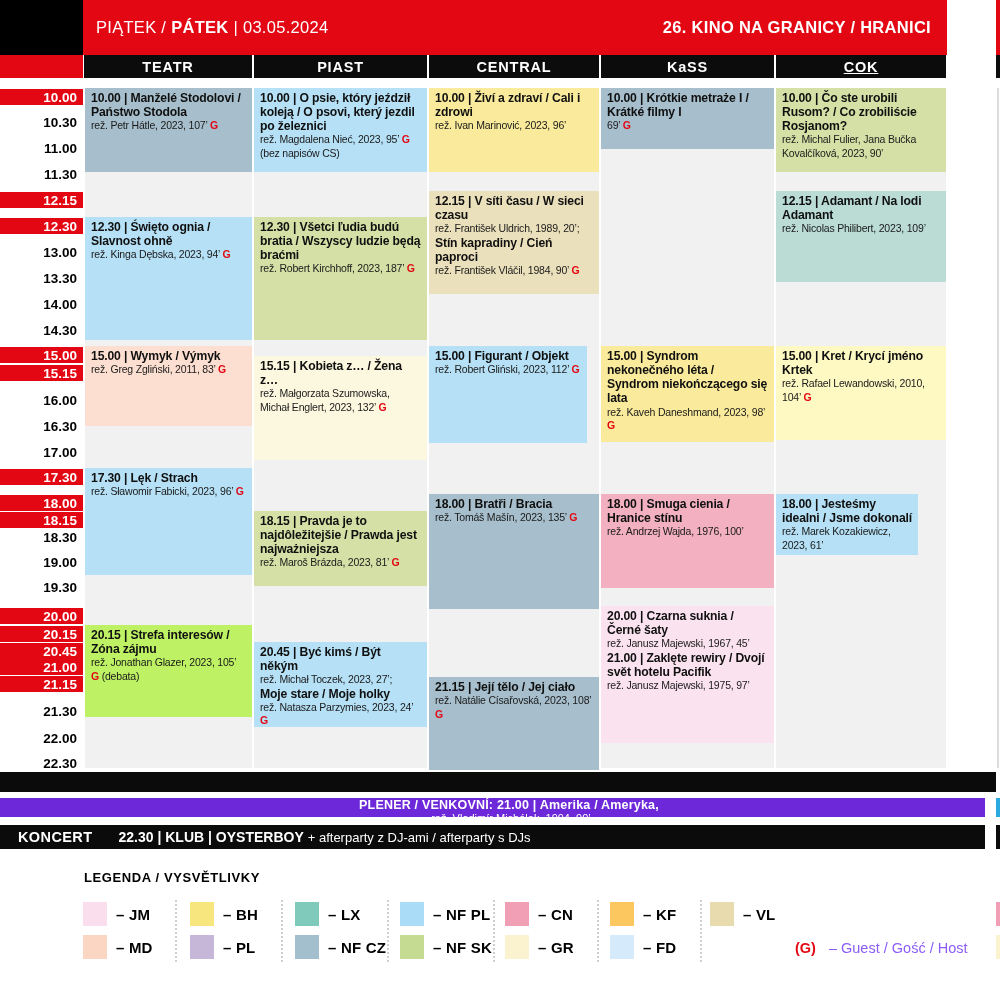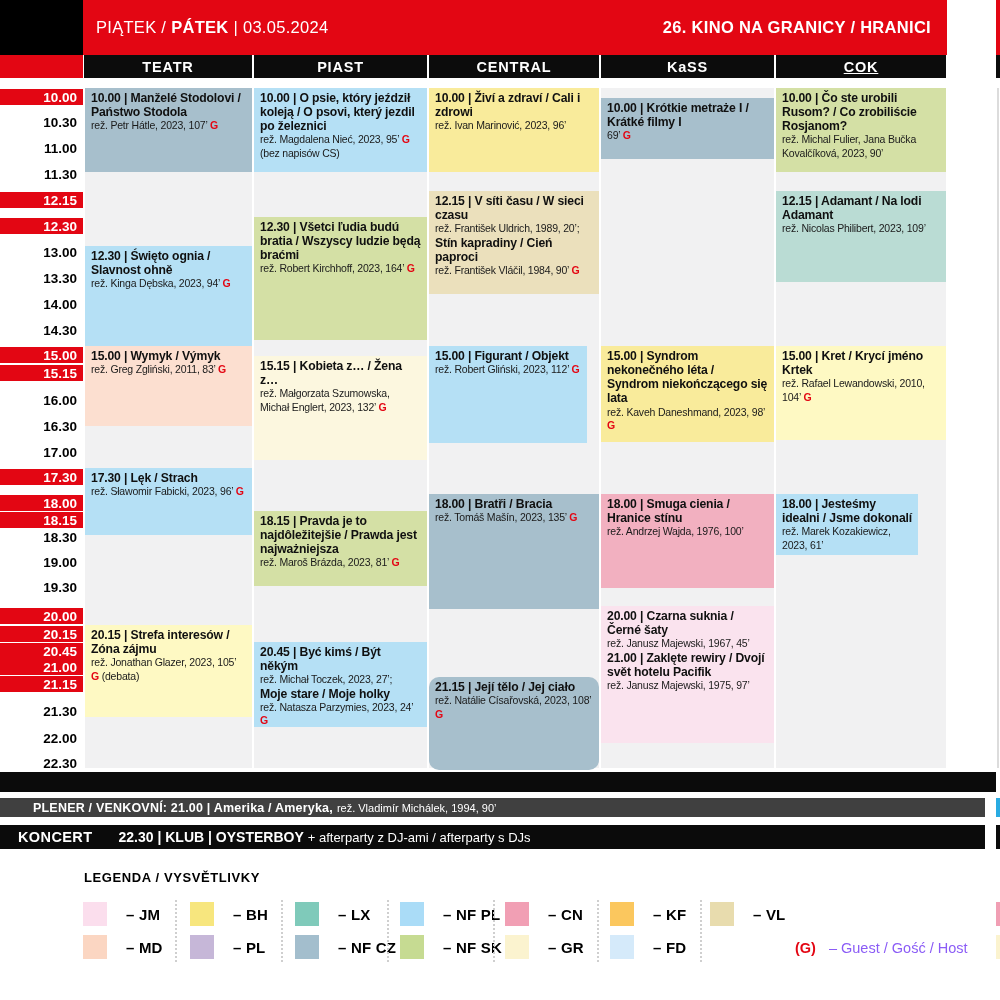--- a/index.html
+++ b/index.html
@@ -24,34 +24,34 @@
         display:flex;align-items:center;justify-content:flex-end;
         padding-right:6px;box-sizing:border-box;color:#000;}
   .trow.red{background:#e30613;color:#fff;}
   
   .evt{box-sizing:border-box;padding:3px 6px 0 6px;overflow:hidden;}
   .ln.t{font-weight:bold;font-size:12.2px;line-height:1.16;color:#101010;letter-spacing:-.15px;}
   .ln.c{font-size:10.5px;line-height:1.28;color:#1a1a1a;letter-spacing:-.2px;}
   .g{font-weight:bold;color:#e30613;}
   
   .botbar{left:0;top:772px;width:996px;height:20px;background:#0b0b0b;}
-  .plener{left:0;top:798px;width:985px;height:19px;background:#404040;color:#fff;
-          display:flex;align-items:center;padding-left:33px;box-sizing:border-box;}
+  .plener{left:0;top:798px;width:985px;height:19px;background:#6d28d9;color:#fff;
+          display:flex;align-items:center;padding-left:33px;box-sizing:border-box;flex-direction:column;}
   .plener .b1{font-weight:bold;font-size:12.5px;letter-spacing:.2px;}
   .plener .b2{font-size:11px;margin-left:4px;}
   .koncert{left:0;top:825px;width:985px;height:24px;background:#0b0b0b;color:#fff;
            display:flex;align-items:center;padding-left:18px;box-sizing:border-box;}
   .koncert .k1{font-weight:bold;font-size:14.5px;letter-spacing:.4px;}
   .koncert .k2{font-weight:bold;font-size:14px;margin-left:26px;}
   .koncert .k3{font-size:13px;margin-left:4px;}
   
   .legtitle{left:84px;top:870px;font-weight:bold;font-size:13px;letter-spacing:.6px;}
   .litem{display:flex;align-items:center;height:24px;}
   .sw{display:inline-block;width:24px;height:24px;}
-  .lcode{font-weight:bold;font-size:15px;margin-left:19px;letter-spacing:.2px;}
+  .lcode{font-weight:bold;font-size:15px;margin-left:9px;letter-spacing:.2px;}
   .lsep{top:900px;height:62px;width:0;border-left:2px dotted #cfcfcf;}
   .guest{left:795px;top:940px;display:flex;align-items:center;}
   .guest .gm{color:#e30613;font-weight:bold;font-size:14.5px;}
   .guest .gt{font-size:14.5px;margin-left:13px;color:#8b5cf6;}
   
   .sl{left:996px;width:4px;}
 </style>
 </head>
 <body>
 
@@ -171,46 +171,46 @@
       <span>22.00</span>
     </div>
   <div class="abs trow" style="top:755px">
       <span>22.30</span>
     </div>
 
   <div class="abs evt" style="left: 85px; width: 167px; top: 88px; height: 84px; background: rgb(167, 191, 204);">
     <div class="ln t"><span>10.00 | Manželé Stodolovi / Państwo Stodola</span></div>
     <div class="ln c"><span>rež. Petr Hátle, 2023, 107’ </span><span class="g">G</span></div>
   </div>
-  <div class="abs evt" style="left: 85px; width: 167px; top: 217px; height: 123px; background: rgb(181, 224, 245); margin-top: 29px;">
+  <div class="abs evt" style="left: 85px; width: 167px; top: 217px; height: 123px; background: rgb(181, 224, 245);">
     <div class="ln t"><span>12.30 | Święto ognia / Slavnost ohně</span></div>
     <div class="ln c"><span>rež. Kinga Dębska, 2023, 94’ </span><span class="g">G</span></div>
   </div>
   <div class="abs evt" style="left: 85px; width: 167px; top: 346px; height: 80px; background: rgb(252, 223, 208);">
     <div class="ln t"><span>15.00 | Wymyk / Výmyk</span></div>
     <div class="ln c"><span>rež. Greg Zgliński, 2011, 83’ </span><span class="g">G</span></div>
   </div>
-  <div class="abs evt" style="left: 85px; width: 167px; top: 468px; height: 67px; background: rgb(181, 224, 245);">
+  <div class="abs evt" style="left: 85px; width: 167px; top: 468px; height: 107px; background: rgb(181, 224, 245);">
     <div class="ln t"><span>17.30 | Lęk / Strach</span></div>
     <div class="ln c"><span>rež. Sławomir Fabicki, 2023, 96’ </span><span class="g">G</span></div>
   </div>
-  <div class="abs evt" style="left: 85px; width: 167px; top: 625px; height: 92px; background: #fef9c3;">
+  <div class="abs evt" style="left: 85px; width: 167px; top: 625px; height: 92px; background: #bef264;">
     <div class="ln t"><span>20.15 | Strefa interesów / Zóna zájmu</span></div>
     <div class="ln c"><span>rež. Jonathan Glazer, 2023, 105’</span></div>
     <div class="ln c"><span></span><span class="g">G</span><span> (debata)</span></div>
   </div>
 
   <div class="abs evt" style="left: 254px; width: 173px; top: 88px; height: 84px; background: rgb(181, 224, 245);">
     <div class="ln t"><span>10.00 | O psie, który jeździł koleją / O psovi, který jezdil po železnici</span></div>
     <div class="ln c"><span>rež. Magdalena Nieć, 2023, 95’ </span><span class="g">G</span></div>
     <div class="ln c"><span>(bez napisów CS)</span></div>
   </div>
   <div class="abs evt" style="left: 254px; width: 173px; top: 217px; height: 123px; background: rgb(212, 224, 165);">
     <div class="ln t"><span>12.30 | Všetci ľudia budú bratia / Wszyscy ludzie będą braćmi</span></div>
-    <div class="ln c"><span>rež. Robert Kirchhoff, 2023, 164’ </span><span class="g">G</span></div>
+    <div class="ln c"><span>rež. Robert Kirchhoff, 2023, 187’ </span><span class="g">G</span></div>
   </div>
   <div class="abs evt" style="left: 254px; width: 173px; top: 356px; height: 104px; background: rgb(252, 247, 223);">
     <div class="ln t"><span>15.15 | Kobieta z… / Žena z…</span></div>
     <div class="ln c"><span>rež. Małgorzata Szumowska, Michał Englert, 2023, 132’ </span><span class="g">G</span></div>
   </div>
   <div class="abs evt" style="left: 254px; width: 173px; top: 511px; height: 75px; background: rgb(212, 224, 165);">
     <div class="ln t"><span>18.15 | Pravda je to najdôležitejšie / Prawda jest najważniejsza</span></div>
     <div class="ln c"><span>rež. Maroš Brázda, 2023, 81’ </span><span class="g">G</span></div>
   </div>
   <div class="abs evt" style="left: 254px; width: 173px; top: 642px; height: 85px; background: rgb(181, 224, 245);">
@@ -231,26 +231,26 @@
     <div class="ln c"><span>rež. František Vláčil, 1984, 90’ </span><span class="g">G</span></div>
   </div>
   <div class="abs evt" style="left: 429px; width: 158px; top: 346px; height: 97px; background: rgb(181, 224, 245);">
     <div class="ln t"><span>15.00 | Figurant / Objekt</span></div>
     <div class="ln c"><span>rež. Robert Gliński, 2023, 112’ </span><span class="g">G</span></div>
   </div>
   <div class="abs evt" style="left: 429px; width: 170px; top: 494px; height: 115px; background: rgb(167, 191, 204);">
     <div class="ln t"><span>18.00 | Bratři / Bracia</span></div>
     <div class="ln c"><span>rež. Tomáš Mašín, 2023, 135’ </span><span class="g">G</span></div>
   </div>
-  <div class="abs evt" style="left: 429px; width: 170px; top: 677px; height: 93px; background: rgb(167, 191, 204); border-radius: 10px;">
+  <div class="abs evt" style="left: 429px; width: 170px; top: 677px; height: 93px; background: rgb(167, 191, 204);">
     <div class="ln t"><span>21.15 | Její tělo / Jej ciało</span></div>
     <div class="ln c"><span>rež. Natálie Císařovská, 2023, 108’ </span><span class="g">G</span></div>
   </div>
 
-  <div class="abs evt" style="left: 601px; width: 173px; top: 88px; height: 61px; background: rgb(167, 191, 204); margin-top: 10px;">
+  <div class="abs evt" style="left: 601px; width: 173px; top: 88px; height: 61px; background: rgb(167, 191, 204);">
     <div class="ln t"><span>10.00 | Krótkie metraże I / Krátké filmy I</span></div>
     <div class="ln c"><span>69’ </span><span class="g">G</span></div>
   </div>
   <div class="abs evt" style="left: 601px; width: 173px; top: 346px; height: 96px; background: rgb(249, 235, 155);">
     <div class="ln t"><span>15.00 | Syndrom nekonečného léta / Syndrom niekończącego się lata</span></div>
     <div class="ln c"><span>rež. Kaveh Daneshmand, 2023, 98’ </span><span class="g">G</span></div>
   </div>
   <div class="abs evt" style="left: 601px; width: 173px; top: 494px; height: 94px; background: rgb(242, 176, 192);">
     <div class="ln t"><span>18.00 | Smuga cienia / Hranice stínu</span></div>
     <div class="ln c"><span>rež. Andrzej Wajda, 1976, 100’</span></div>

